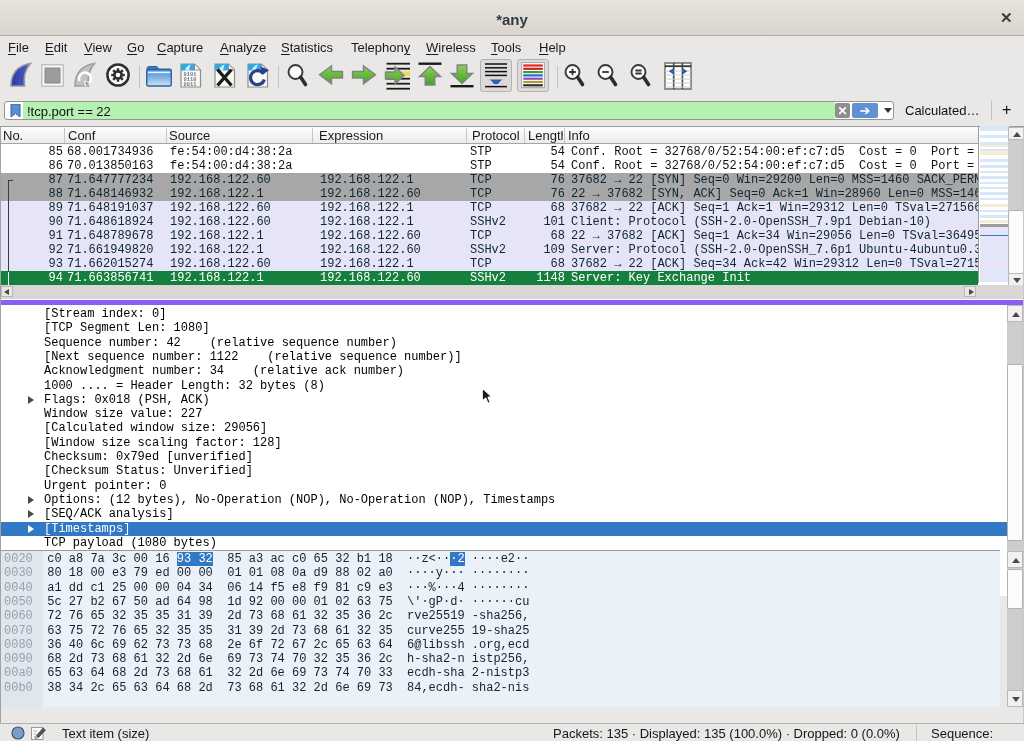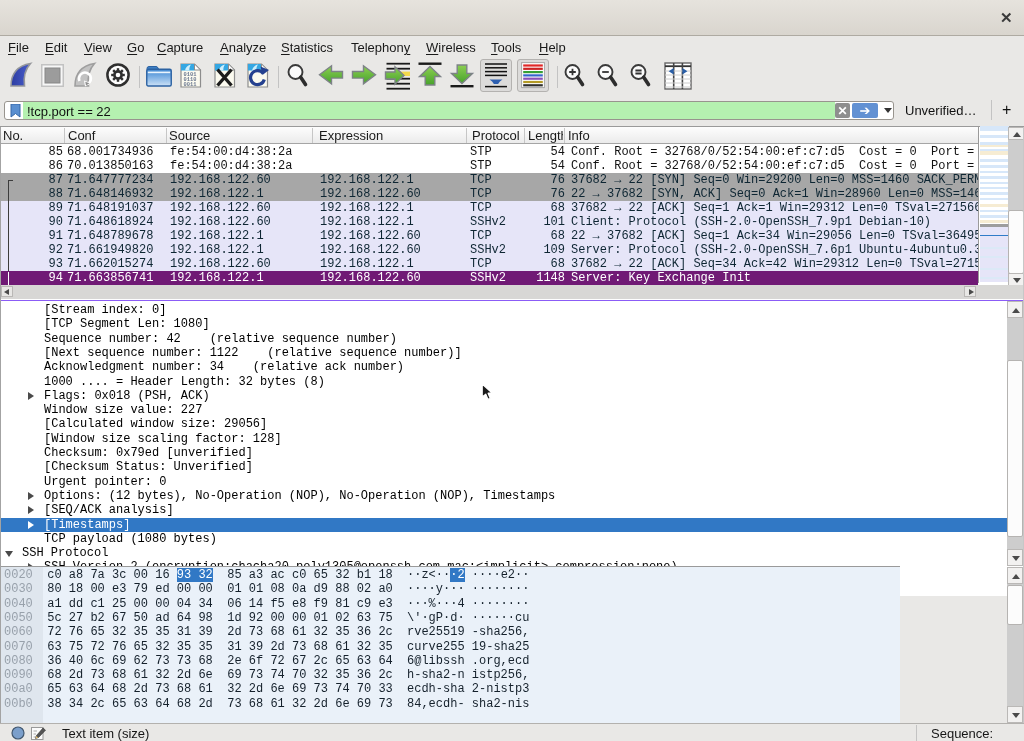--- a/index.html
+++ b/index.html
@@ -35,52 +35,53 @@
 #phead span{position:absolute;top:1px;}
 #phead i{position:absolute;top:1px;width:1px;height:15px;background:#c6c6c6;font-style:normal;}
 .prow{position:absolute;left:0;width:978px;height:14px;overflow:hidden;}
 .prow span{position:absolute;top:0px;}
 .c0{left:0;width:63px;text-align:right;}
 .c1{left:67px;}.c2{left:170px;}.c3{left:320px;}.c4{left:470px;}
 .c5{left:517px;width:48px;text-align:right;}.c6{left:571px;width:420px;}
 .rw{background:#fff;color:#121212;padding-left:32px;}
 .rg{background:#a7a7a7;color:#0e2633;}
 .rl{background:#e6e5f8;color:#0e2633;}
-.rs{background:#701a75;color:#fff;}
+.rs{background:#15803d;color:#fff;}
 
 #mmap{position:absolute;left:978px;top:0;width:30px;height:156px;background:#fff;border-left:1px solid #9a9a9a;}
 .vsb{position:absolute;width:16px;background:#cdcdcd;}
 .stepper{position:absolute;left:0;width:16px;height:13px;background:#f2f1f0;border:1px solid #bab8b6;}
 .thumb{position:absolute;left:0px;width:16px;background:#fcfcfc;border:1px solid #b5b3b1;border-radius:2px;}
 .arr{position:absolute;left:4px;width:0;height:0;border-left:4px solid transparent;border-right:4px solid transparent;}
 .aup{border-bottom:5px solid #4a4a4a;top:4px;}
 .adn{border-top:5px solid #4a4a4a;top:4px;}
 #hsb{position:absolute;left:0;top:158px;width:1024px;height:14px;background:#d8d7d5;}
 
-#dpane{left:0;top:300px;width:1024px;height:296px;background:#fff;border-top:1px solid #8b5cf6;color:#000;}
+#dpane{left:0;top:300px;width:1024px;height:296px;background:#fff;border-top:5px solid #8b5cf6;color:#000;}
 .dl{position:absolute;left:0;width:1007px;height:14.3px;line-height:14.3px;}
 .dl span{white-space:pre;}
 .tri{position:absolute;width:0;height:0;border-top:4px solid transparent;border-bottom:4px solid transparent;border-left:6px solid #4a4a4a;top:3px;}
 .trid{position:absolute;width:0;height:0;border-left:4px solid transparent;border-right:4px solid transparent;border-top:6px solid #4a4a4a;top:5px;}
 .dsel{background:#3178c5;color:#fff;}
 
-#hpane{left:0;top:566px;width:900px;height:157px;background:#eaf1f9;border-top:1px solid #9a9a9a;}
+#hpane{left:0;top:550px;width:1000px;height:157px;background:#eaf1f9;border-top:1px solid #9a9a9a;}
 #hoffcol{position:absolute;left:0;top:0;width:43px;height:156px;background:#dfe6ee;}
 .hl{position:absolute;height:14.3px;line-height:14.3px;color:#15212c;}
 .hoff{position:absolute;left:4px;color:#98a1ab;}
 .hhex{position:absolute;left:47.2px;}
 .hhex2{position:absolute;left:227.2px;}
 .hasc{position:absolute;left:407px;}
 .hlsel{background:#3178c5;color:#fff;}
 
 #sbar{left:0;top:723px;width:1024px;height:18px;background:#e9e8e6;border-top:1px solid #b3b1ae;font-size:13px;color:#161616;}
 </style></head><body>
 <div id="win">
 
 <div id="title" class="abs">
+  <div class="t abs">*any</div>
   <div class="x abs">✕</div>
 </div>
 
 <div id="menu" class="abs">
   <span style="left:8px"><u>F</u>ile</span>
   <span style="left:45px"><u>E</u>dit</span>
   <span style="left:84px"><u>V</u>iew</span>
   <span style="left:127px"><u>G</u>o</span>
   <span style="left:157px"><u>C</u>apture</span>
   <span style="left:220px"><u>A</u>nalyze</span>
@@ -539,21 +540,21 @@
   <div id="fin">
     <div id="fgreen"></div>
     <svg style="position:absolute;left:5px;top:2px" width="11" height="14">
           <path d="M1 0 h9 v13 l-4.5-3.5 -4.5 3.5 z" fill="#5a8fd0" stroke="#3668a8" stroke-width="1"></path>
         </svg>
     <div id="ftext">!tcp.port == 22</div>
     <div id="fx">✕</div>
     <div id="fgo">➔</div>
     <div id="fdrop"></div>
   </div>
-  <div id="fexp">Unverified…</div>
+  <div id="fexp">Calculated…</div>
   <div id="fsep"></div>
   <div id="fplus">+</div>
 </div>
 
 <div id="plist" class="abs">
   <div id="phead">
     <span style="left:3px">No.</span>
         <i style="left:64px"></i>
     <span style="left:68px">Conf</span>
         <i style="left:166px"></i>
@@ -670,17 +671,18 @@
         <rect x="0.5" y="1.5" width="11.5" height="12" fill="#fbfbfb" stroke="#999"></rect>
         <g stroke="#aaa" stroke-width="1">
           <line x1="2.5" y1="5" x2="6" y2="5"></line>
           <line x1="2.5" y1="8" x2="5" y2="8"></line>
           <line x1="2.5" y1="11" x2="6" y2="11"></line>
         </g>
         <path d="M4.5 12.5 L5.5 9.5 L12 2 L14.5 4.2 L7.5 11.5 z" fill="#555" stroke="#333" stroke-width="0.6"></path>
         <path d="M4.5 12.5 l2.6 -0.8 -1.8 -1.6 z" fill="#e8c070"></path>
       </svg>
   <span style="position:absolute;left:62px;top:2px">Text item (size)</span>
+  <span style="position:absolute;left:553px;top:2px">Packets: 135 · Displayed: 135 (100.0%) · Dropped: 0 (0.0%)</span>
   <span style="position:absolute;left:931px;top:2px">Sequence: Default</span>
   <div style="position:absolute;left:916px;top:1px;width:1px;height:16px;background:#c3c3c3"></div>
 </div>
 
 </div>
 
 </body></html>

